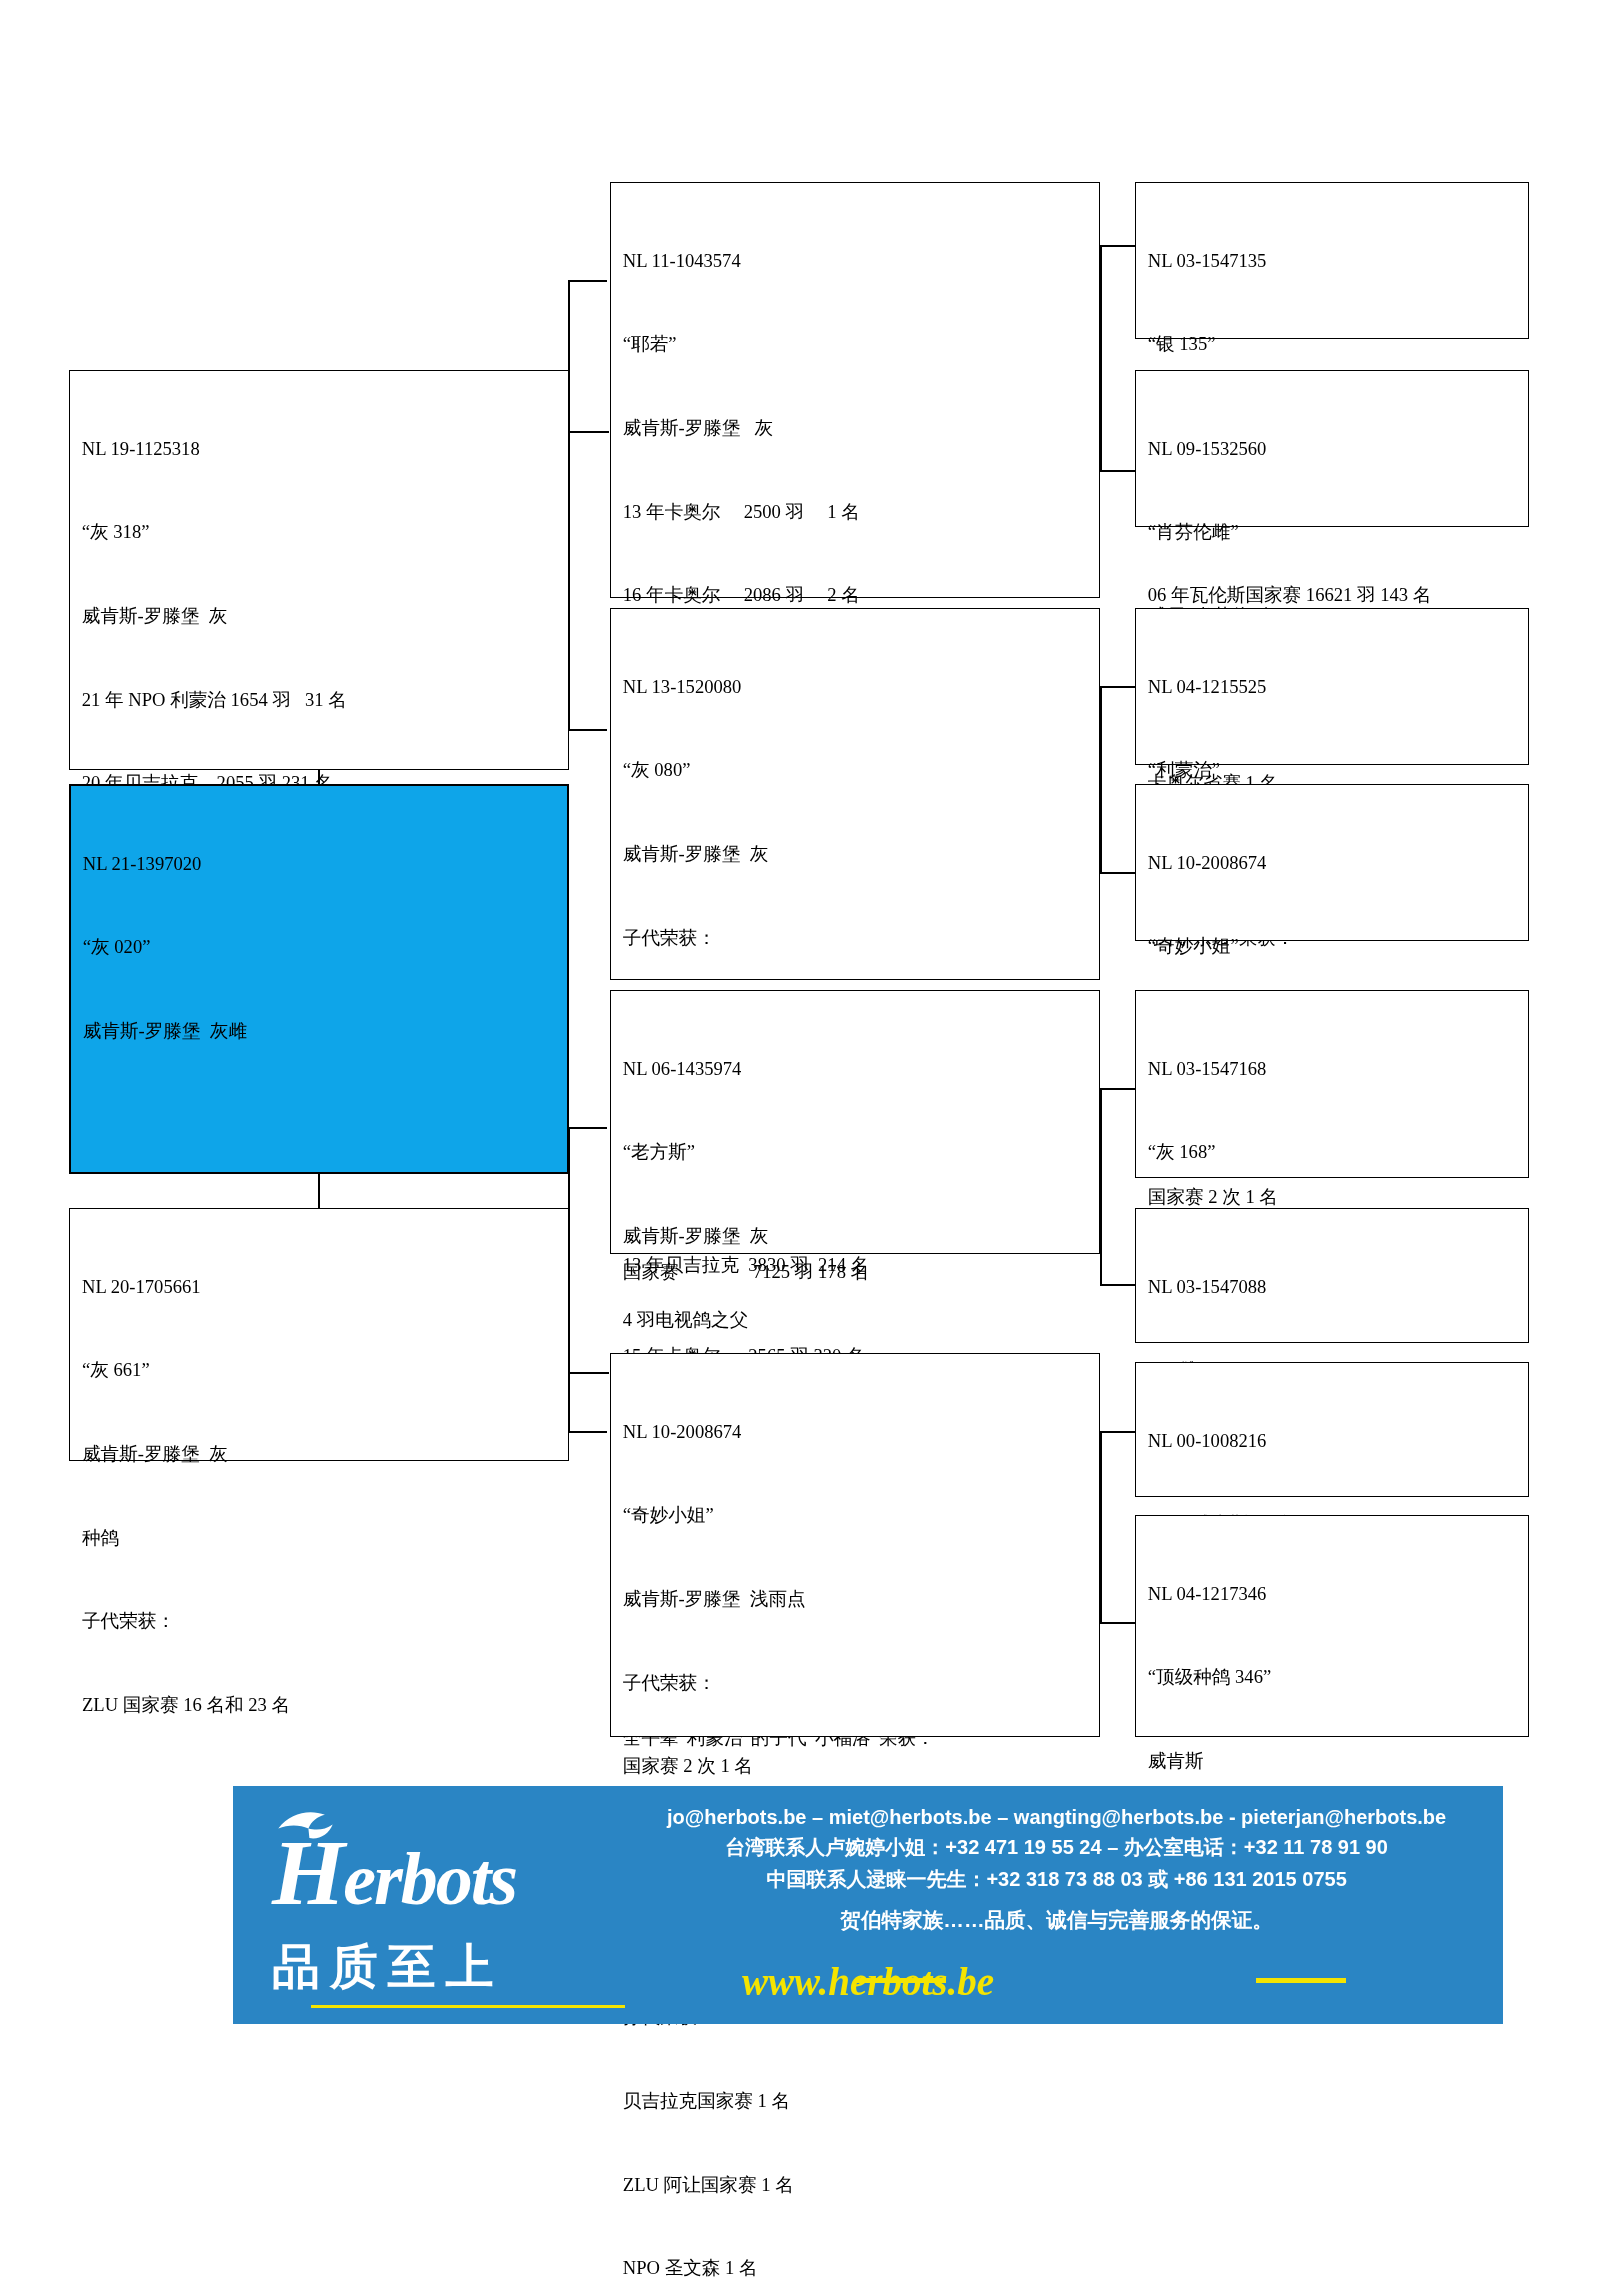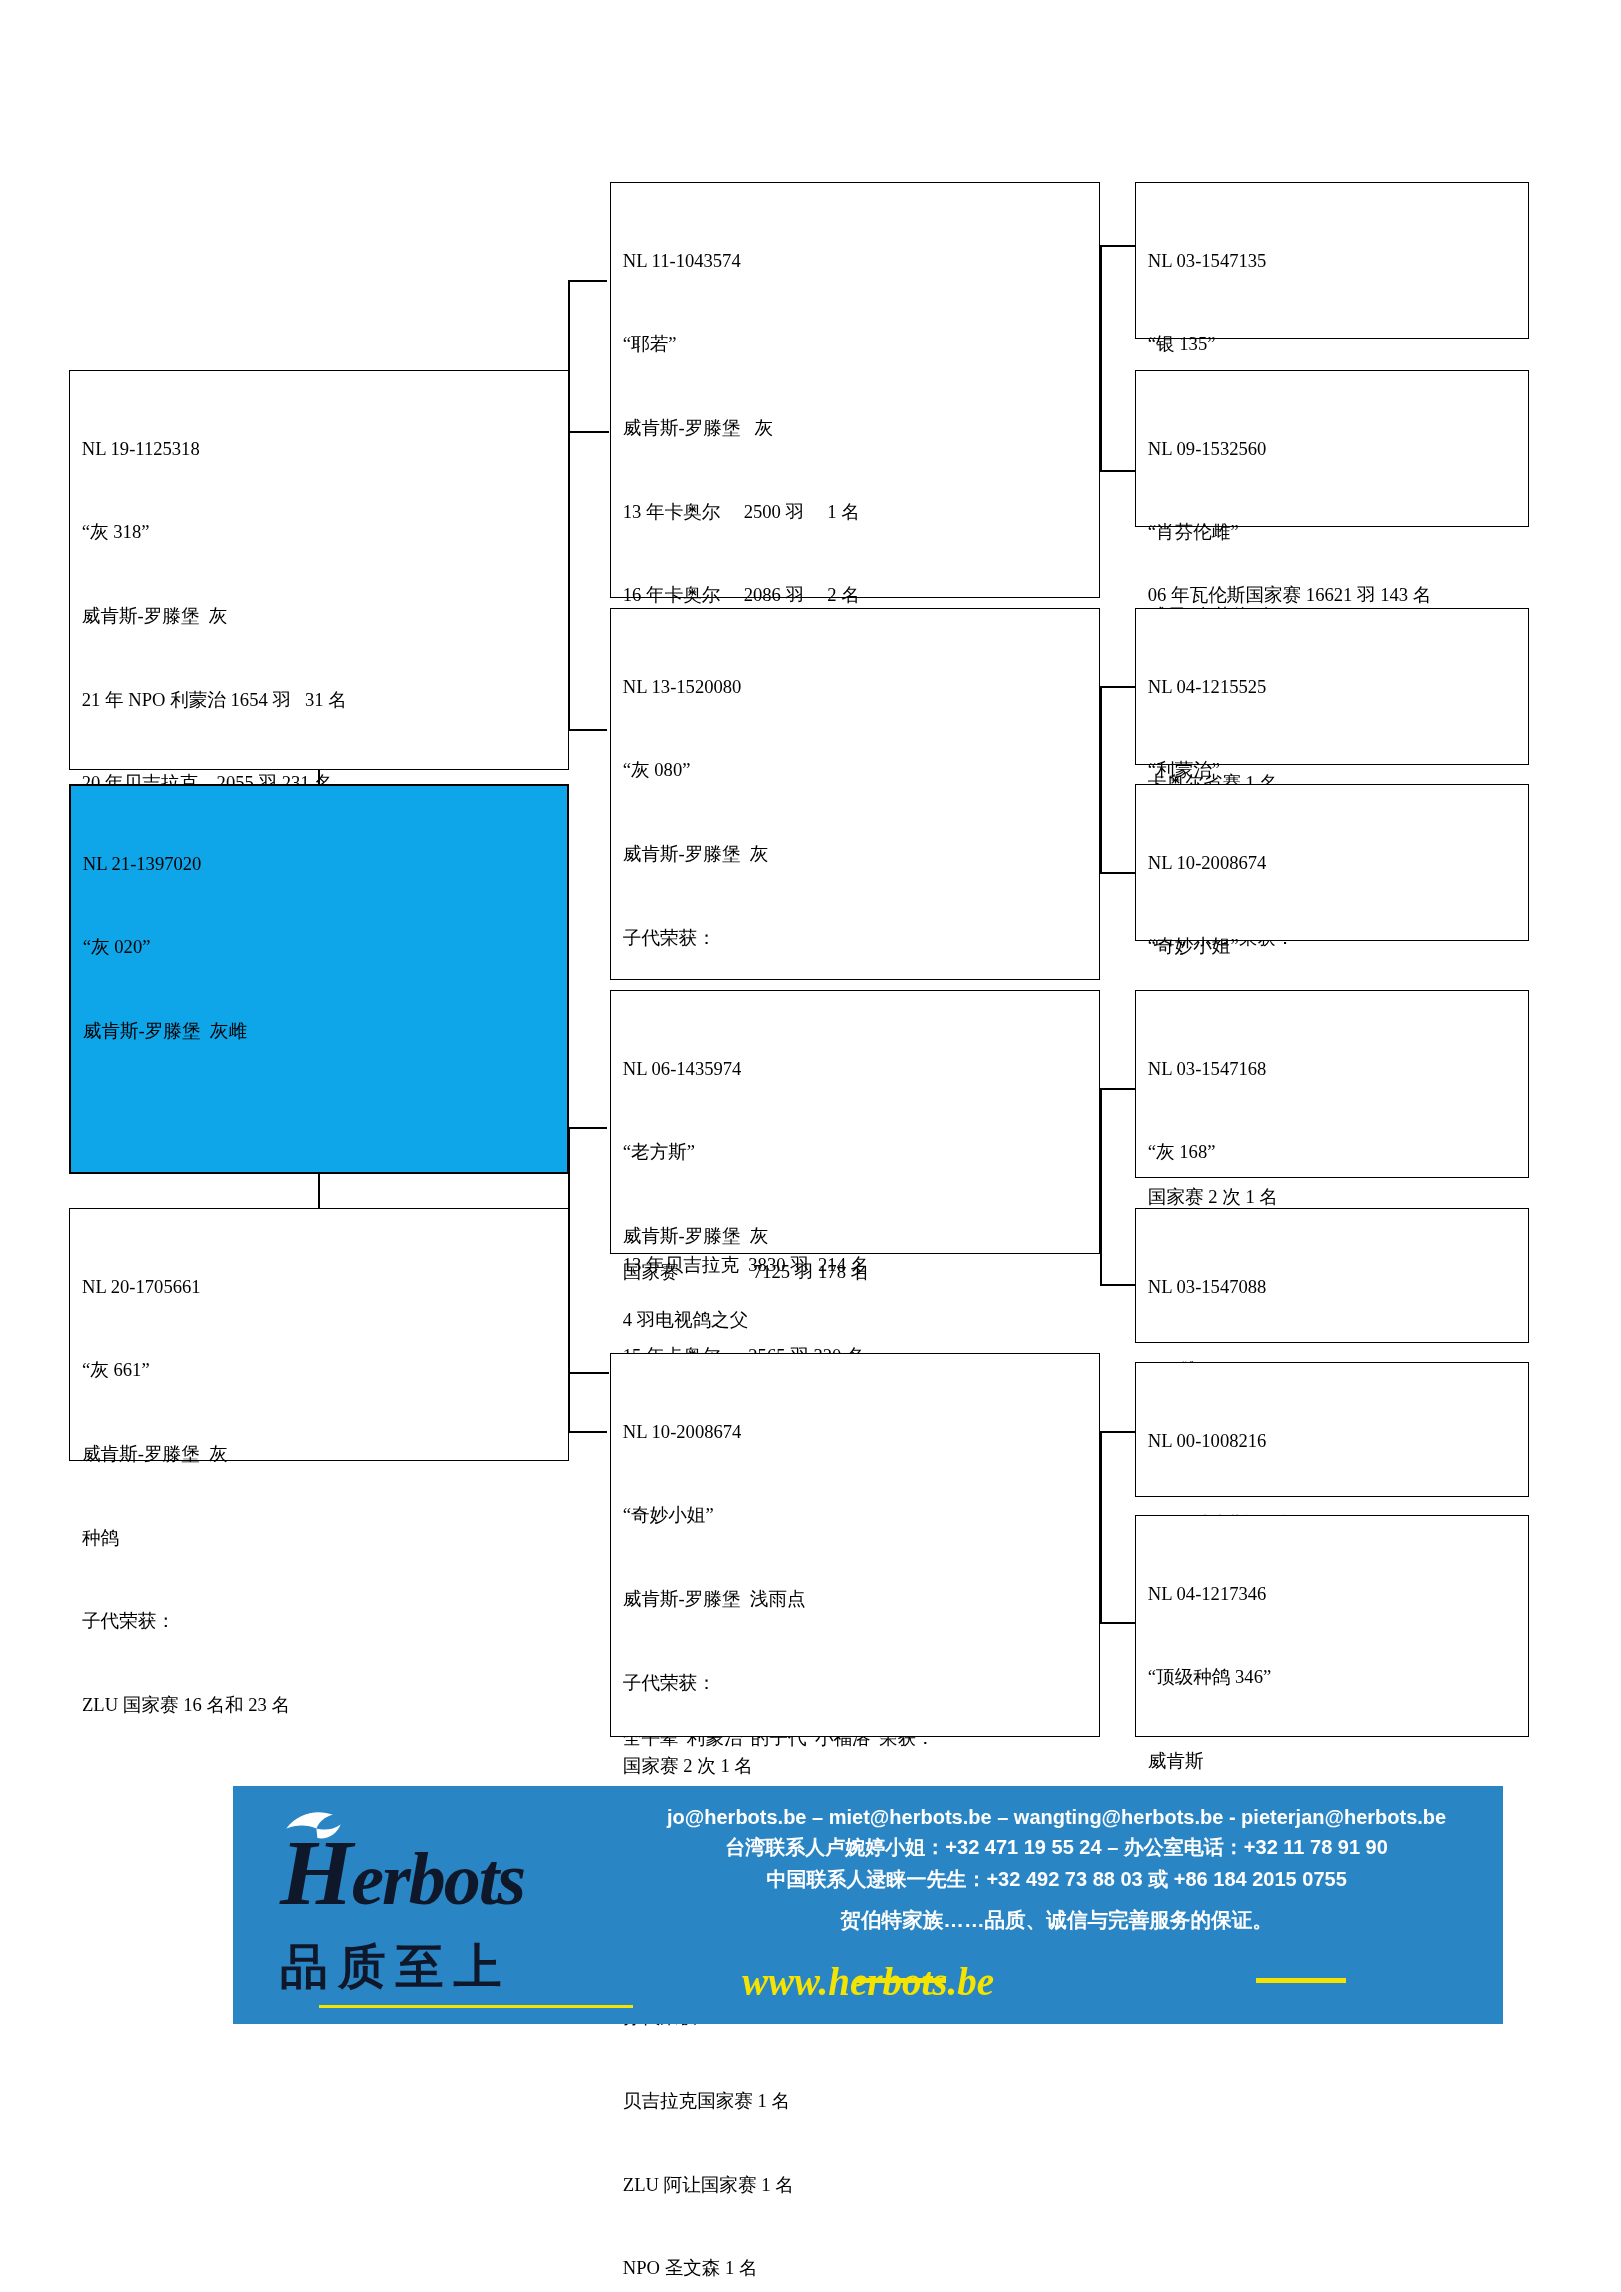--- a/index.html
+++ b/index.html
@@ -30,21 +30,21 @@
     background:#000;
   }
   
   #banner{
     position:absolute;
     left:233px;top:1786px;width:1270px;height:238px;
     background:#2a85c4;
     overflow:hidden;
   }
   #banner .logo{
-    position:absolute;left:39px;top:17.6px;width:323px;height:206px;color:#0f172a;margin-left:8px;
+    position:absolute;left:39px;top:17.6px;width:323px;height:206px;color:#ffffff;
   }
   #banner .logo .word{
     font-family:"Liberation Serif",serif;
     font-style:italic;font-weight:bold;
     font-size:74px;letter-spacing:-2px;
     line-height:1;
     margin-top:21.6px;
   }
   #banner .logo .word .cap{font-size:94px;}
   #banner .logo .cn{
@@ -264,20 +264,20 @@
       <path d="M2 20 C14 4, 34 0, 50 6 C42 8, 36 13, 33 20 C24 16, 12 16, 2 20 Z" fill="#ffffff"></path>
       <path d="M33 20 C40 22, 50 22, 58 16 C54 26, 44 32, 34 30 Z" fill="#ffffff"></path>
     </svg>
     <div class="word"><span class="cap">H</span><span>erbots</span></div>
     <div class="cn">品质至上</div>
     <div class="rule"></div>
   </div>
   <div class="lines">
     <div class="l1">jo@herbots.be – miet@herbots.be – wangting@herbots.be - pieterjan@herbots.be</div>
     <div class="l2">台湾联系人卢婉婷小姐：+32 471 19 55 24 – 办公室电话：+32 11 78 91 90</div>
-    <div class="l3">中国联系人逯睐一先生：+32 492 73 88 03 或 +86 184 2015 0755</div>
+    <div class="l3">中国联系人逯睐一先生：+32 318 73 88 03 或 +86 131 2015 0755</div>
     <div class="l4">贺伯特家族……品质、诚信与完善服务的保证。</div>
   </div>
   <div class="dashL"></div>
   <div class="dashR"></div>
   <div class="url">www.herbots.be</div>
 </div>
 
 
 </body></html>

